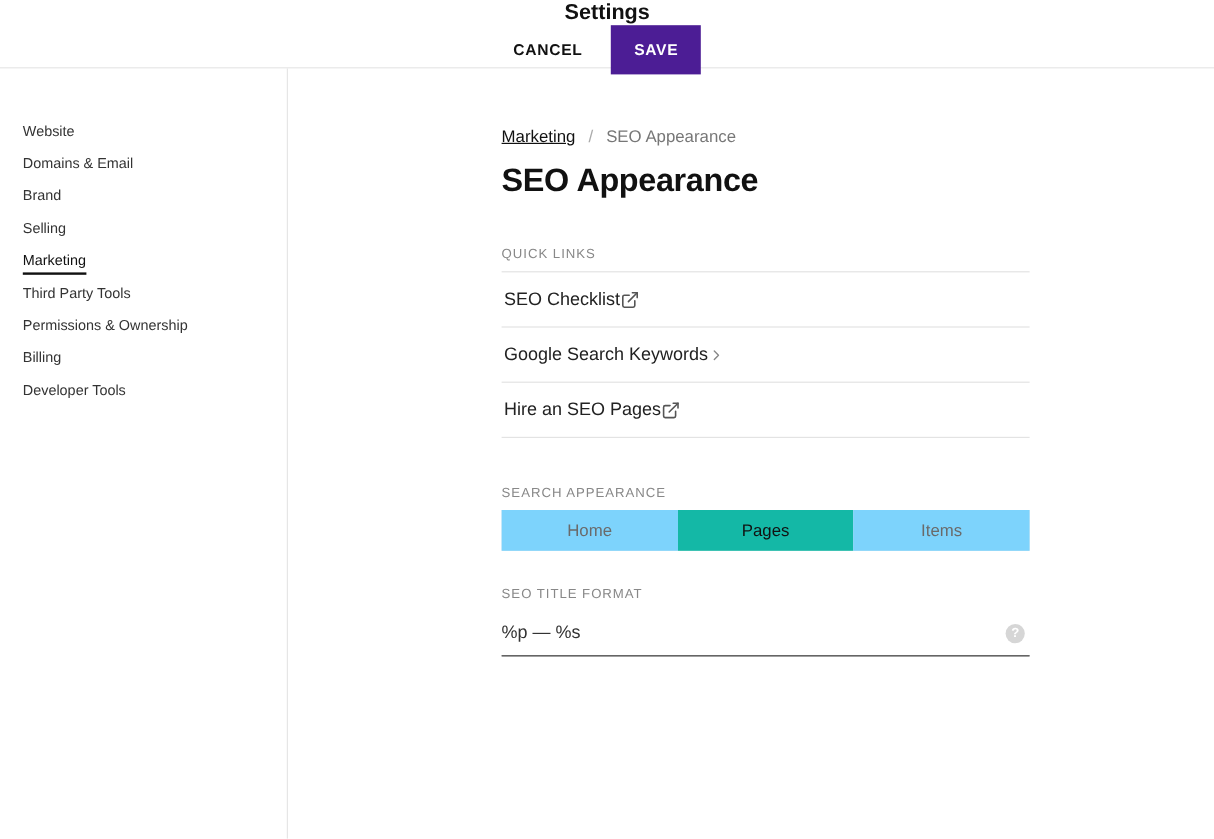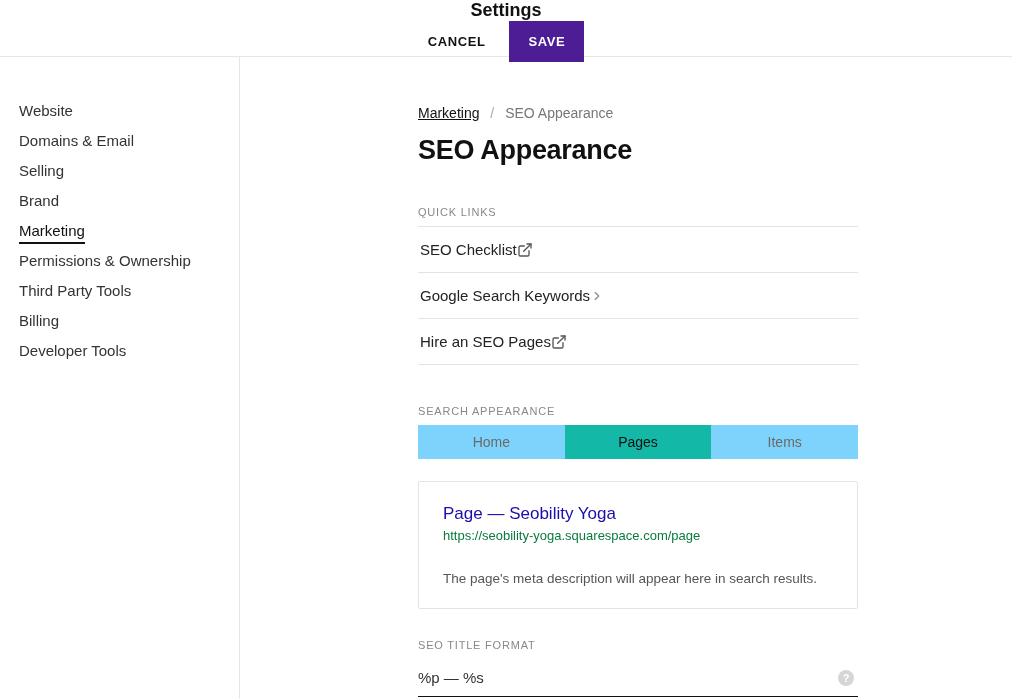--- a/index.html
+++ b/index.html
@@ -56,21 +56,21 @@
       display: flex;
       height: calc(100% - 57px);
     }
 
     .sidebar {
       width: 240px;
       padding: 40px 0 0 19px;
       border-right: 1px solid #e6e6e6;
     }
     .sidebar-item {
-      font-size: 15px;
+      font-size: 12px;
       color: #333;
       padding: 5px 0;
       margin-bottom: 3px;
       cursor: pointer;
       display: inline-block;
       clear: both;
     }
     .sidebar ul { list-style: none; }
     .sidebar li { display: block; }
     .sidebar-item.active {
@@ -218,25 +218,25 @@
     <button class="btn-cancel">CANCEL</button>
     <button class="btn-save">SAVE</button>
   </div>
 </div>
 
 <div class="body">
   <nav class="sidebar">
     <ul id="sidebar-list">
         <li><span class="sidebar-item">Website</span></li>
         <li><span class="sidebar-item">Domains &amp; Email</span></li>
+        <li><span class="sidebar-item">Brand</span></li>
         <li><span class="sidebar-item">Selling</span></li>
-        <li><span class="sidebar-item">Brand</span></li>
         <li><span class="sidebar-item active">Marketing</span></li>
+        <li><span class="sidebar-item">Third Party Tools</span></li>
         <li><span class="sidebar-item">Permissions &amp; Ownership</span></li>
-        <li><span class="sidebar-item">Third Party Tools</span></li>
         <li><span class="sidebar-item">Billing</span></li>
         <li><span class="sidebar-item">Developer Tools</span></li>
       </ul>
   </nav>
 
   <main class="main">
     <div class="content">
 
       <div class="breadcrumb">
         <a>Marketing</a>
@@ -272,25 +272,20 @@
           </div>
         </div>
 
       <div class="section-label search-app">SEARCH APPEARANCE</div>
       <div class="tabs" id="appearance-tabs">
           <div class="tab">Home</div>
           <div class="tab active">Pages</div>
           <div class="tab">Items</div>
         </div>
 
-      <div class="preview-card">
-        <div class="preview-title">Page — Seobility Yoga</div>
-        <div class="preview-url">https://seobility-yoga.squarespace.com/page</div>
-        <div class="preview-desc">The page's meta description will appear here in search results.</div>
-      </div>
 
       <div class="section-label title-fmt">SEO TITLE FORMAT</div>
       <div class="title-input-wrap">
         <input class="title-input" type="text" value="%p — %s" style="">
         <span class="help-icon">?</span>
       </div>
 
     </div>
   </main>
 </div>

